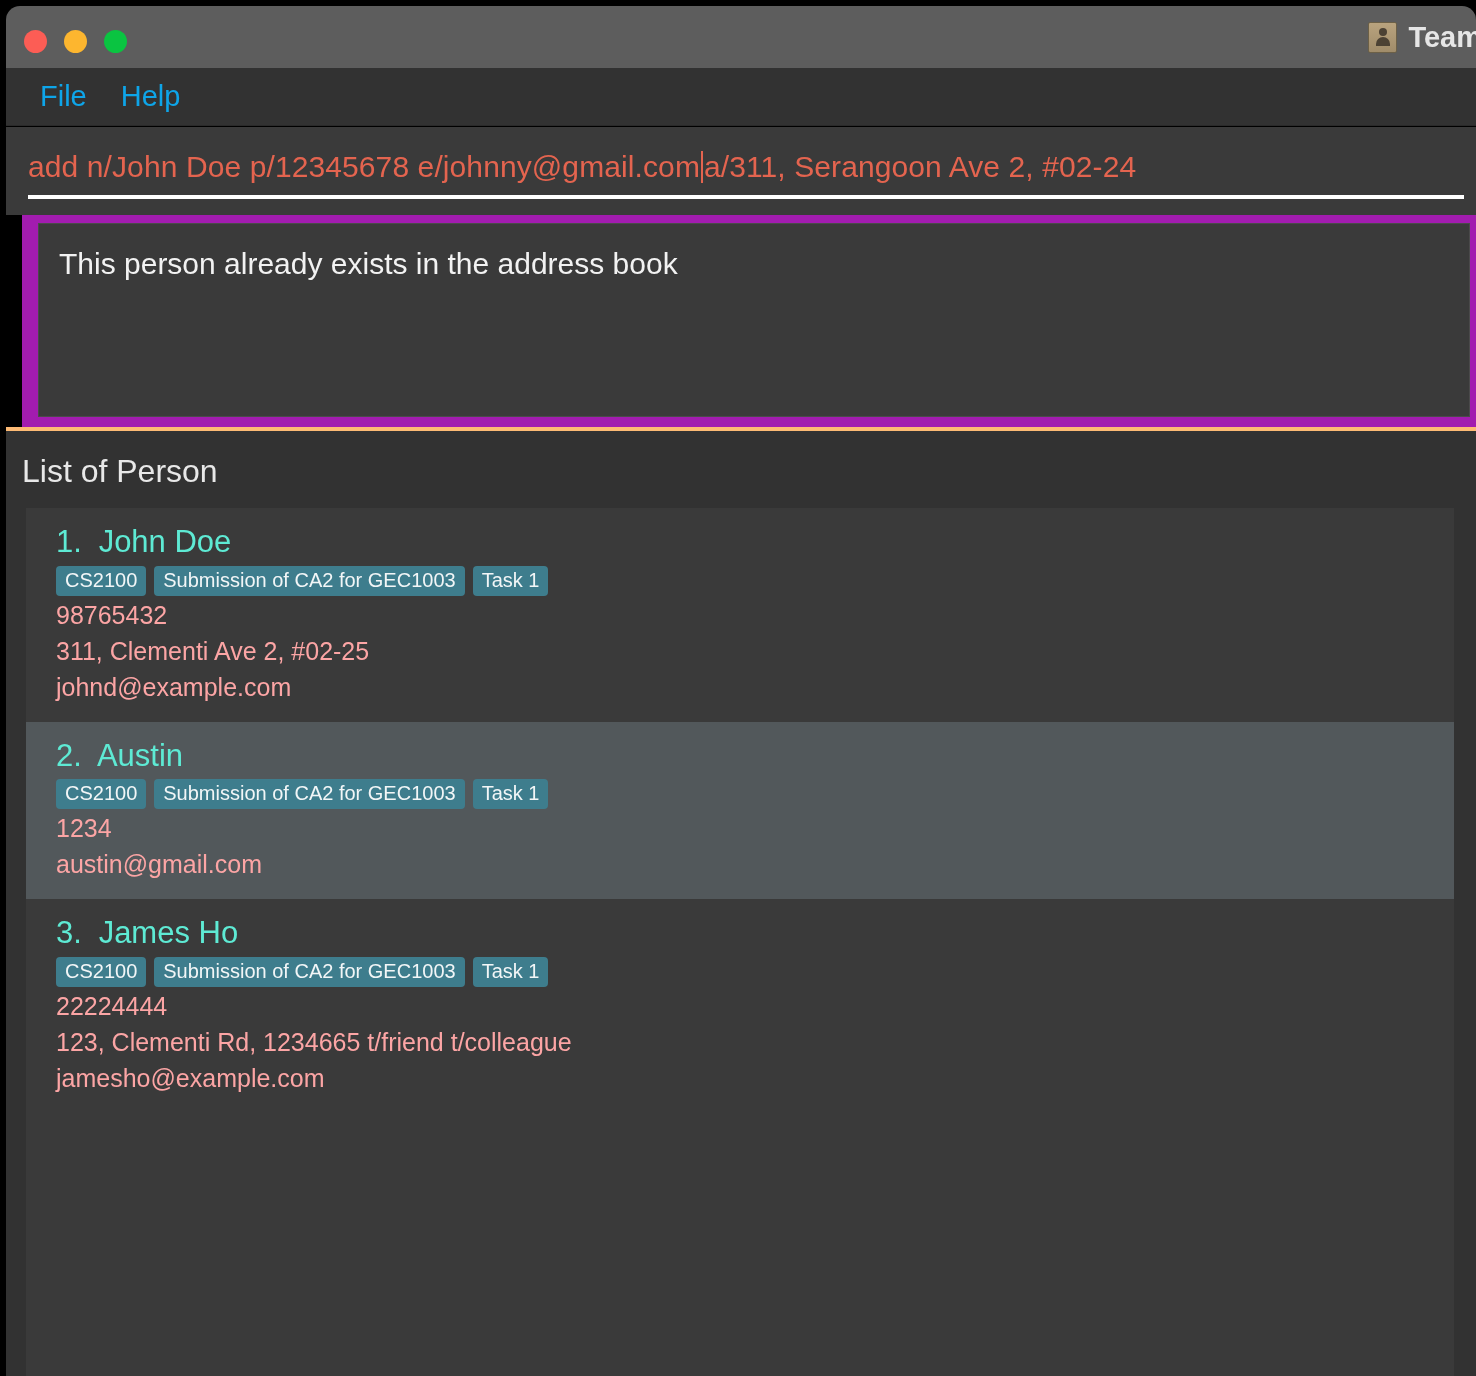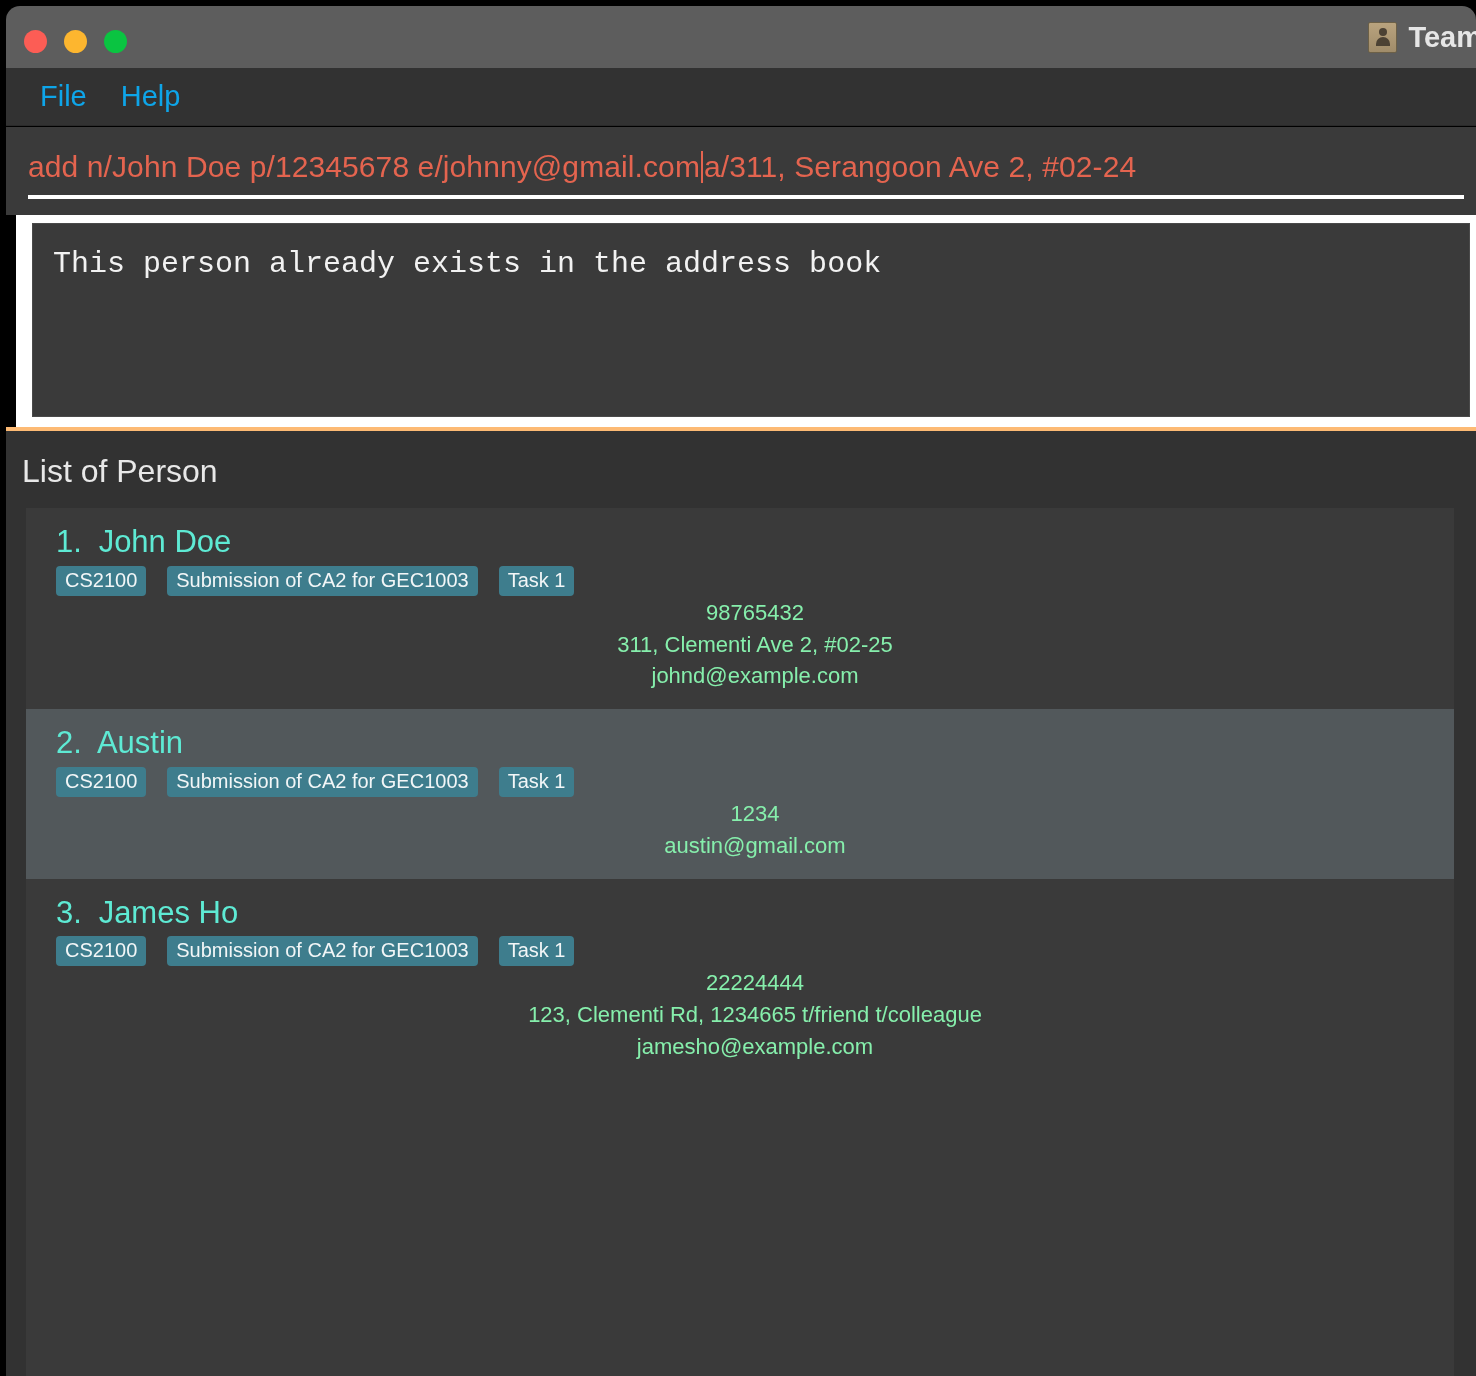--- a/index.html
+++ b/index.html
@@ -158,28 +158,27 @@
     width: 2px;
     height: 32px;
     background: #e4644f;
     vertical-align: middle;
     margin: 0 1px;
   }
 
   
   .result-region {
     position: absolute;
-    left: 16px;
+    left: 22px;
     top: 215px;
     right: 0px;
     height: 212px;
-    background: #ffffff;
+    background: #a21caf;
     box-sizing: border-box;
     padding: 8px 6px 10px 16px;
-    font-family: Liberation Mono, monospace;
   }
   .result-box {
     width: 100%;
     height: 100%;
     background: #3a3a3a;
     border: 1px solid #4a4a4a;
     box-sizing: border-box;
     padding: 22px 20px;
   }
   .result-text {
@@ -229,38 +228,37 @@
     font-size: 31px;
     color: #5eead4;
     line-height: 1.15;
     white-space: nowrap;
   }
   .person-index { display: inline-block; min-width: 34px; }
   .tag-row {
     margin-top: 6px;
     display: flex;
     align-items: center;
-    gap: 21px;
+    gap: 8px;
   }
   .tag {
     background: #3e7d8d;
     color: #f2f6f7;
     font-size: 20px;
     padding: 3px 9px 5px 9px;
     border-radius: 4px;
     line-height: 1.1;
     white-space: nowrap;
   }
   .person-field {
-    font-size: 22px;
-    color: #86efac;
+    font-size: 25px;
+    color: #fca5a5;
     line-height: 1.36;
     margin-top: 2px;
     white-space: nowrap;
-    text-align: center;
   }
 </style>
 </head>
 <body>
 
 <div id="app-window">
 
   <div class="titlebar">
     <div class="traffic-lights">
       <span class="tl tl-close"></span>

